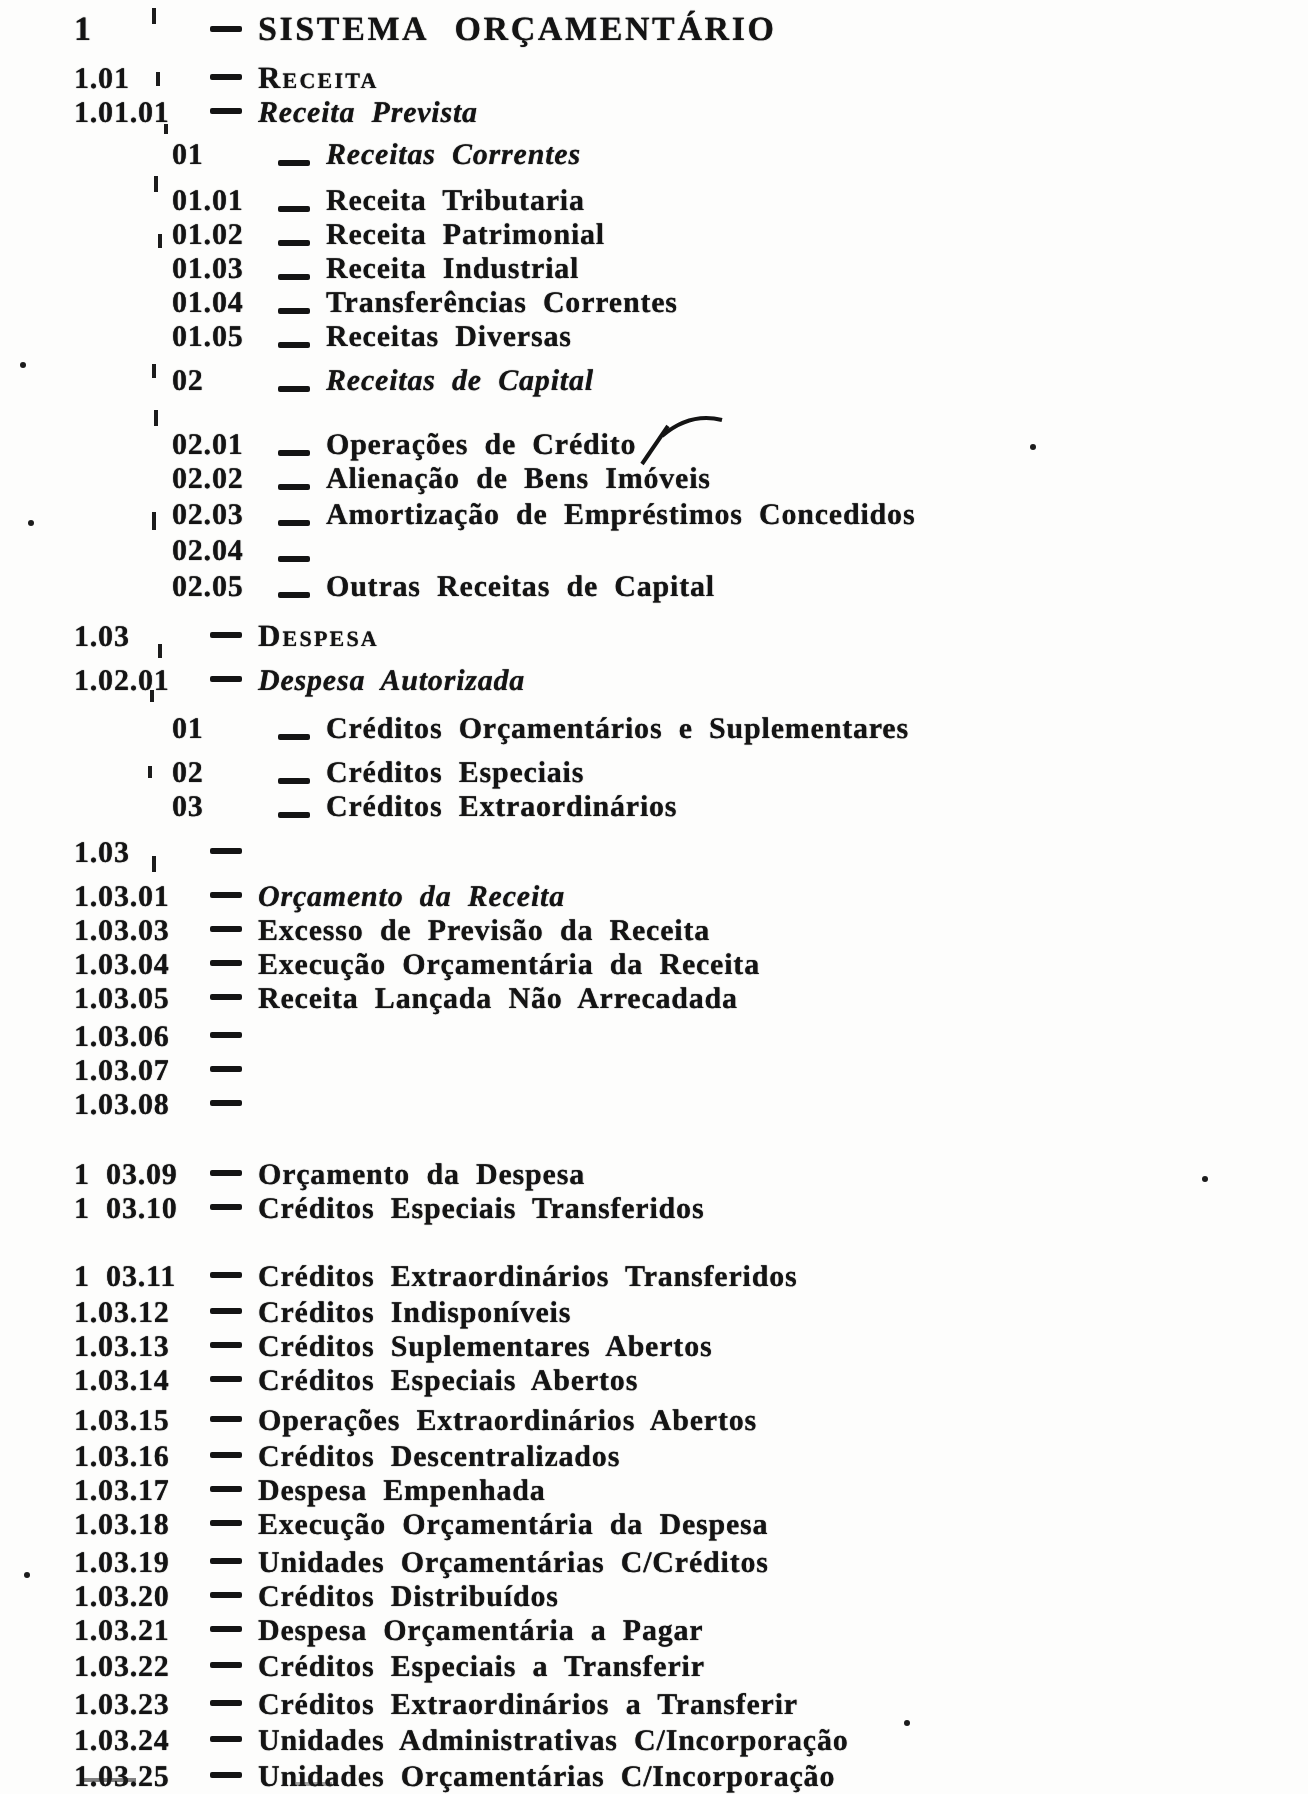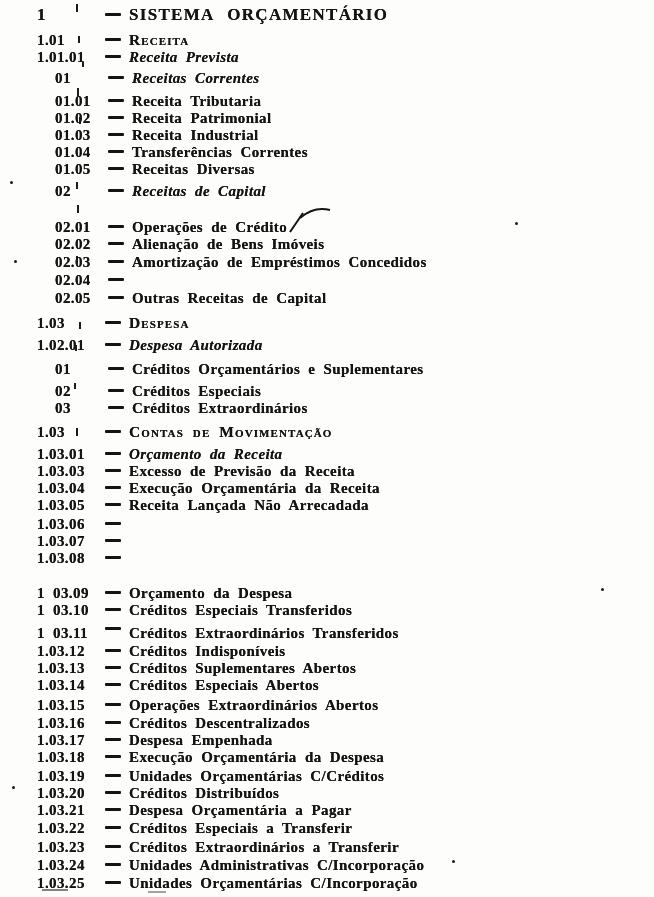--- a/index.html
+++ b/index.html
@@ -27,21 +27,21 @@
     font-size: 15px;
     font-weight: 700;
     letter-spacing: 0.4px;
     word-spacing: 4px;
     white-space: nowrap;
     text-shadow: 0 0 0.5px rgba(10,10,10,0.85);
   }
   .row .code { flex: 0 0 auto; text-align: left; }
   .row.level0 { padding-left: 37px; }
   .row.level0 .code { width: 68px; }
-  .row.level1 { padding-left: 55px; }
+  .row.level1 { padding-left: 86px; align-items: flex-end; }
   .row.level1 .code { width: 53px; }
   .row .dash {
     flex: 0 0 auto;
     width: 24px;
     position: relative;
   }
   .row .dash::before {
     content: "";
     position: absolute;
     left: 0;
@@ -181,21 +181,20 @@
         <span class="label">Créditos Especiais</span>
       </div>
       <div class="row level1 style-plain">
         <span class="code">03</span>
         <span class="dash"></span>
         <span class="label">Créditos Extraordinários</span>
       </div>
       <div class="row level0 style-smallcaps" style="margin-top: 6px;">
         <span class="code">1.03</span>
         <span class="dash"></span>
-        <span class="label">Contas de Movimentação</span>
       </div>
       <div class="row level0 style-italic" style="margin-top: 5px;">
         <span class="code">1.03.01</span>
         <span class="dash"></span>
         <span class="label">Orçamento da Receita</span>
       </div>
       <div class="row level0 style-plain">
         <span class="code">1.03.03</span>
         <span class="dash"></span>
         <span class="label">Excesso de Previsão da Receita</span>
@@ -228,21 +227,21 @@
       <div class="row level0 style-plain" style="margin-top: 18px;">
         <span class="code">1 03.09</span>
         <span class="dash"></span>
         <span class="label">Orçamento da Despesa</span>
       </div>
       <div class="row level0 style-plain">
         <span class="code">1 03.10</span>
         <span class="dash"></span>
         <span class="label">Créditos Especiais Transferidos</span>
       </div>
-      <div class="row level0 style-plain" style="margin-top: 6px; align-items: center;">
+      <div class="row level0 style-plain" style="margin-top: 17px;">
         <span class="code">1 03.11</span>
         <span class="dash"></span>
         <span class="label">Créditos Extraordinários Transferidos</span>
       </div>
       <div class="row level0 style-plain" style="margin-top: 1px;">
         <span class="code">1.03.12</span>
         <span class="dash"></span>
         <span class="label">Créditos Indisponíveis</span>
       </div>
       <div class="row level0 style-plain">

